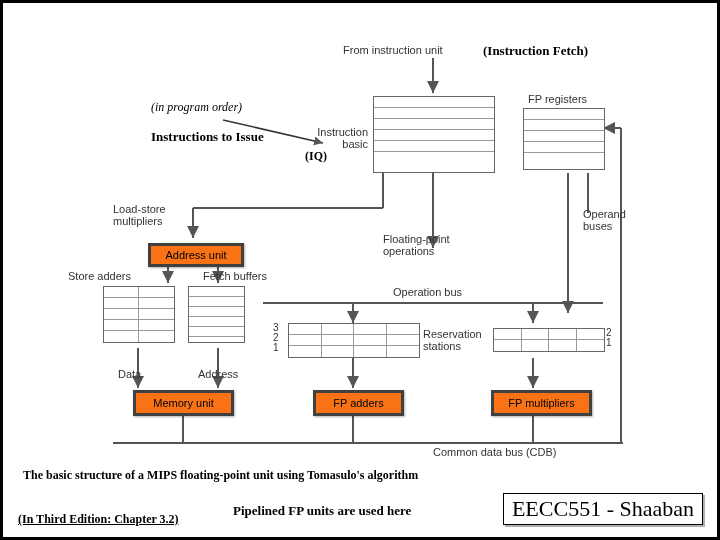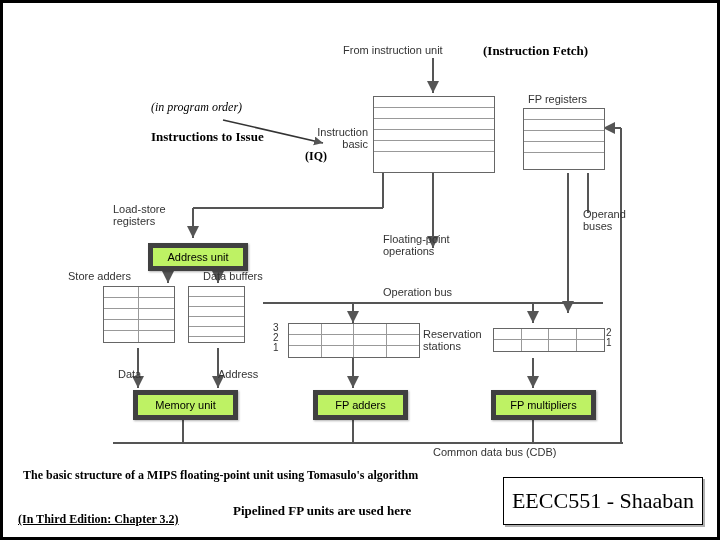--- a/index.html
+++ b/index.html
@@ -47,22 +47,22 @@
     height: 415px;
   }
   .diag-text {
     position: absolute;
     font-family: Arial, sans-serif;
     font-size: 11px;
     color: #333;
   }
   .unit-box {
     position: absolute;
-    background: #bef264;
-    border: 5px solid #404040;
+    background: #f97316;
+    border: 3px solid #404040;
     font-family: Arial, sans-serif;
     font-size: 11px;
     text-align: center;
     display: flex;
     align-items: center;
     justify-content: center;
     box-shadow: 1px 1px 2px rgba(0,0,0,0.3);
   }
   .grid-box {
     position: absolute;
@@ -102,21 +102,21 @@
     font-size: 13px;
   }
   .footer-right {
     position: absolute;
     bottom: 12px;
     right: 14px;
     font-size: 22px;
     font-family: "Times New Roman", serif;
     background: #fff;
     border: 1px solid #000;
-    padding: 10px 8px;
+    padding: 2px 8px;
     box-shadow: 2px 2px 0 #b0b0b0;
   }
   svg.arrows {
     position: absolute;
     left: 0;
     top: 0;
     width: 600px;
     height: 415px;
     pointer-events: none;
   }
@@ -194,31 +194,31 @@
 
     <div class="grid-box" style="top:60px; left:460px; width:80px; height:60px;">
       <div class="grid-row"></div>
         <div class="grid-row"></div>
         <div class="grid-row"></div>
         <div class="grid-row"></div>
         <div class="grid-row" style="border:none"></div>
     </div>
     <div class="diag-text" style="top:45px; left:465px;">FP registers</div>
 
-    <div class="diag-text" style="top:155px; left:50px; width:70px;">Load-store registers</div>
+    <div class="diag-text" style="top:155px; left:50px; width:70px;">Load-store multipliers</div>
 
     <div class="diag-text" style="top:185px; left:320px; width:90px;">Floating-point operations</div>
 
     <div class="diag-text" style="top:160px; left:520px; width:60px;">Operand buses</div>
 
     <div class="unit-box" style="top:195px; left:85px; width:90px; height:18px;">Address unit</div>
 
     <div class="diag-text" style="top:222px; left:5px;">Store adders</div>
 
-    <div class="diag-text" style="top:222px; left:140px;">Data buffers</div>
+    <div class="diag-text" style="top:222px; left:140px;">Fetch buffers</div>
 
     <div class="grid-box" style="top:238px; left:40px; width:70px; height:55px; display:grid; grid-template-columns:1fr 1fr; grid-template-rows:repeat(5,1fr);">
       <div style="border-right:1px solid #999;border-bottom:1px solid #999"></div>
         <div style="border-bottom:1px solid #999"></div>
       <div style="border-right:1px solid #999;border-bottom:1px solid #999"></div>
         <div style="border-bottom:1px solid #999"></div>
       <div style="border-right:1px solid #999;border-bottom:1px solid #999"></div>
         <div style="border-bottom:1px solid #999"></div>
       <div style="border-right:1px solid #999;border-bottom:1px solid #999"></div>
         <div style="border-bottom:1px solid #999"></div>
@@ -227,21 +227,21 @@
     </div>
 
     <div class="grid-box" style="top:238px; left:125px; width:55px; height:55px;">
       <div class="grid-row" style="height:9px"></div>
         <div class="grid-row" style="height:9px"></div>
         <div class="grid-row" style="height:9px"></div>
         <div class="grid-row" style="height:9px"></div>
         <div class="grid-row" style="height:9px"></div>
     </div>
 
-    <div class="diag-text" style="top:238px; left:320px;text-align:center;">Operation bus</div>
+    <div class="diag-text" style="top:238px; left:330px;text-align:center;">Operation bus</div>
 
     <div class="diag-text" style="top:275px; left:210px; line-height:10px; font-size:10px;">
       <div>3</div>
       <div>2</div>
       <div>1</div>
     </div>
     <div class="grid-box" style="top:275px; left:225px; width:130px; height:33px; display:grid; grid-template-columns:repeat(4,1fr); grid-template-rows:repeat(3,1fr);">
       <div style="border-right:1px solid #999;border-bottom:1px solid #999"></div>
         <div style="border-right:1px solid #999;border-bottom:1px solid #999"></div>
         <div style="border-right:1px solid #999;border-bottom:1px solid #999"></div>
@@ -267,21 +267,21 @@
         <div style="border-right:1px solid #999"></div>
         <div style="border-right:1px solid #999"></div>
         <div></div>
     </div>
     <div class="diag-text" style="top:280px; left:543px; line-height:10px; font-size:10px;">
       <div>2</div>
       <div>1</div>
     </div>
 
     <div class="diag-text" style="top:320px; left:55px;">Data</div>
-    <div class="diag-text" style="top:320px; left:135px;margin-left:20px;">Address</div>
+    <div class="diag-text" style="top:320px; left:135px;">Address</div>
 
     <div class="unit-box" style="top:342px; left:70px; width:95px; height:20px;">Memory unit</div>
 
     <div class="unit-box" style="top:342px; left:250px; width:85px; height:20px;">FP adders</div>
 
     <div class="unit-box" style="top:342px; left:428px; width:95px; height:20px;">FP multipliers</div>
 
     <div class="diag-text" style="top:398px; left:370px;">Common data bus (CDB)</div>
 
   </div>

